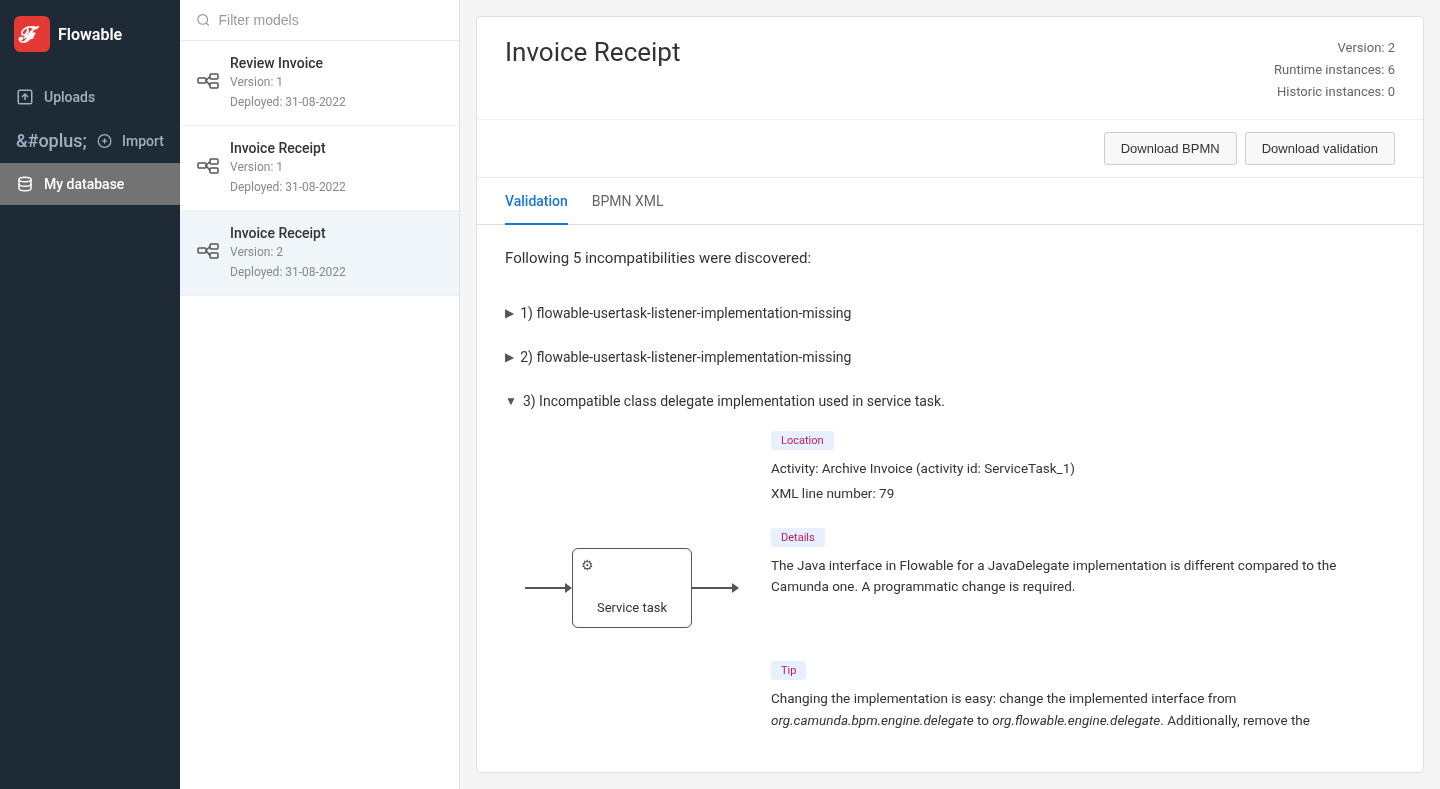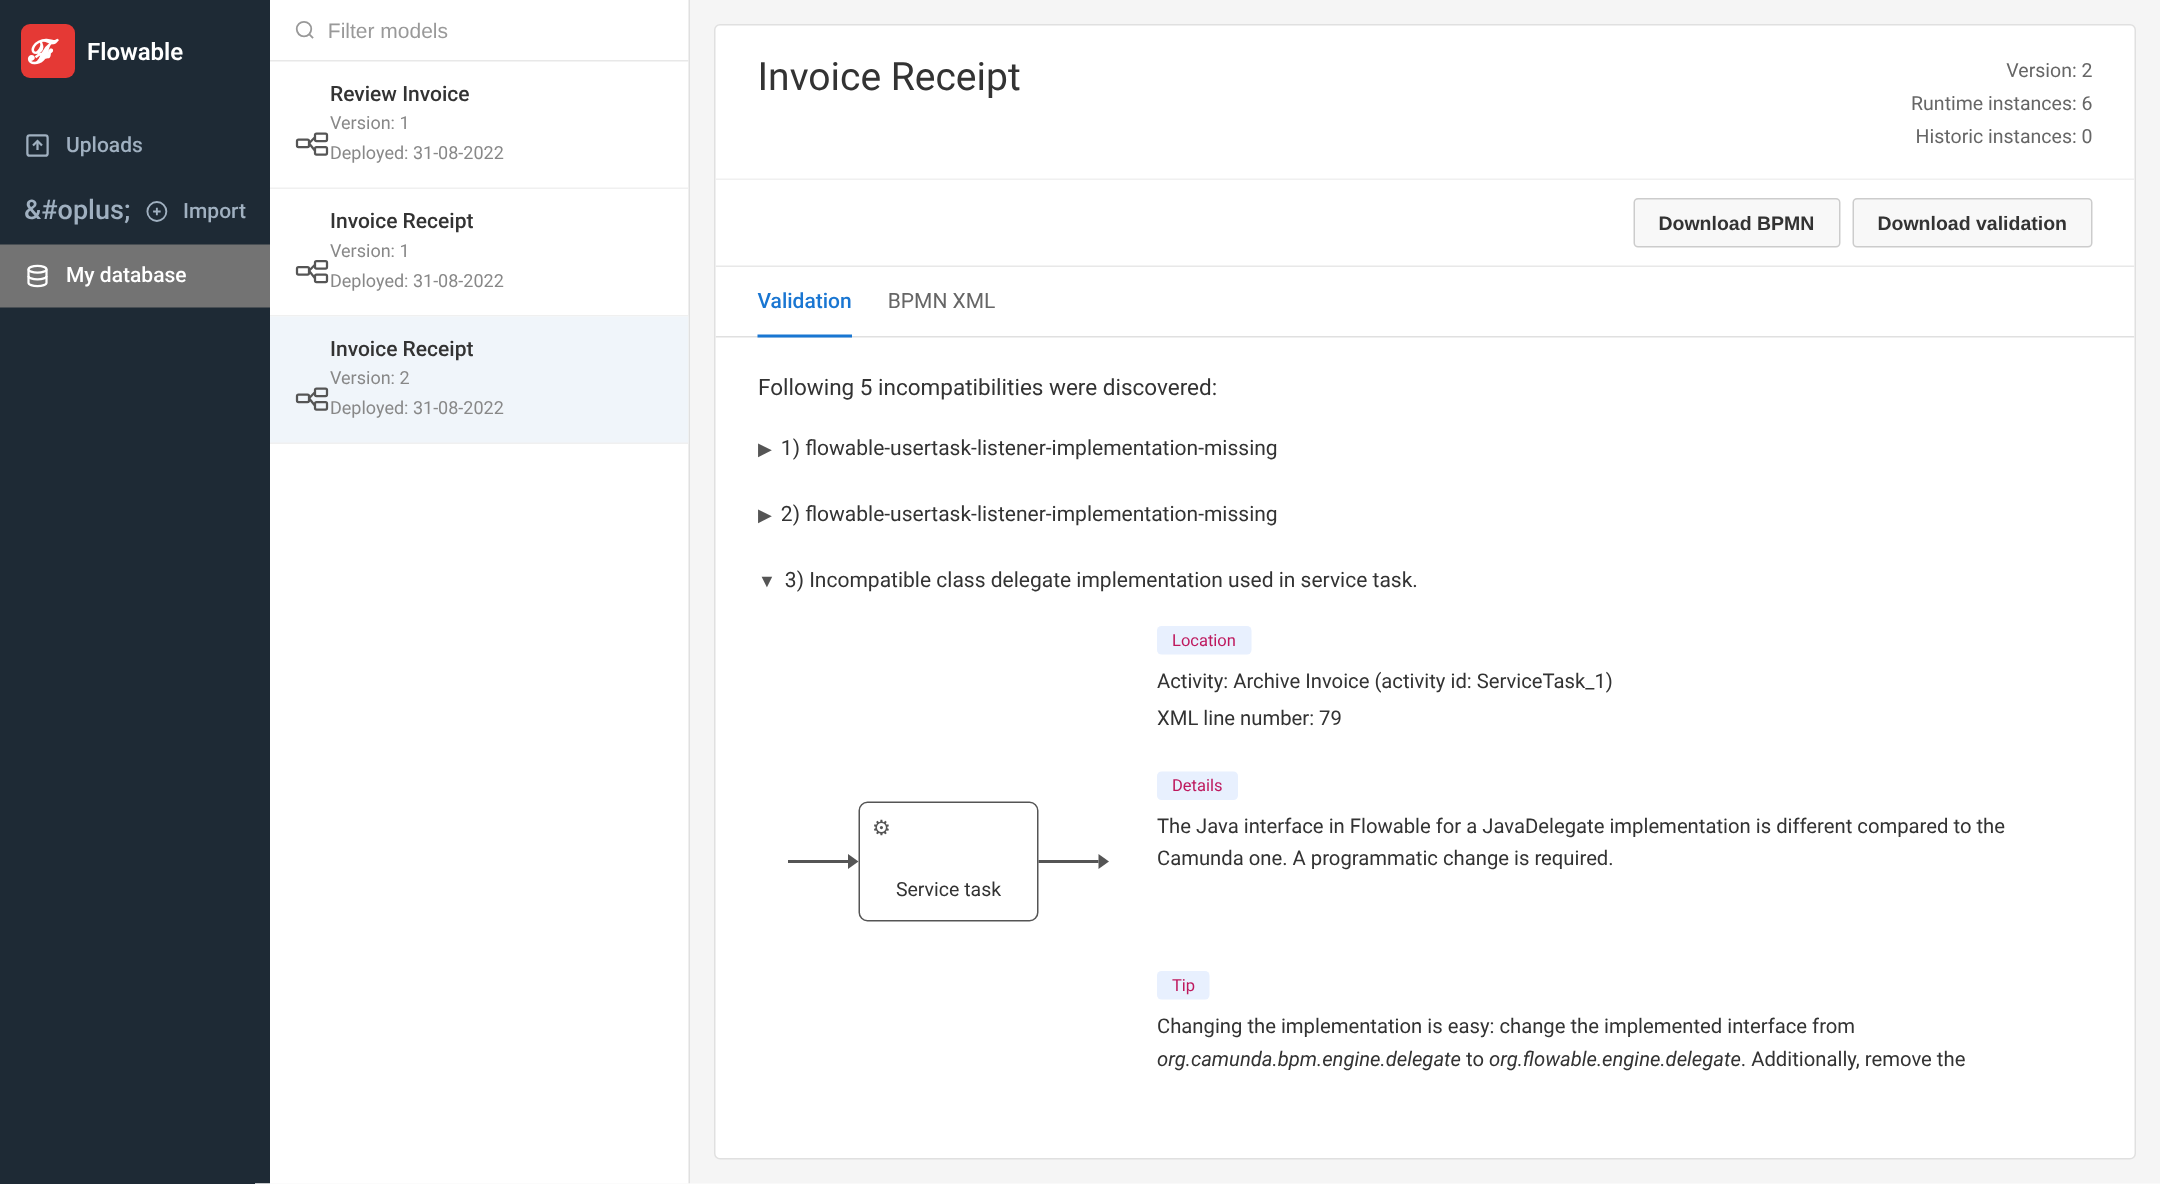--- a/index.html
+++ b/index.html
@@ -71,22 +71,22 @@
     .search-bar input::placeholder { color: #999; }
     .model-list {
       flex: 1;
       overflow-y: auto;
     }
     .model-item {
       padding: 14px 16px;
       border-bottom: 1px solid #f0f0f0;
       cursor: pointer;
       display: flex;
-      align-items: flex-end;
-      gap: 0;
+      align-items: center;
+      gap: 10px;
     }
     .model-item.active { background: #f0f5fa; }
     .model-item-icon {
       width: 24px;
       height: 24px;
       flex-shrink: 0;
       margin-top: 2px;
     }
     .model-item-info { flex: 1; }
     .model-item-name { font-size: 14px; font-weight: 500; color: #333; }
@@ -137,21 +137,20 @@
       border-bottom: 1px solid #e8e8e8;
     }
     .btn {
       padding: 8px 16px;
       font-size: 13px;
       border: 1px solid #ccc;
       background: #f8f8f8;
       cursor: pointer;
       border-radius: 3px;
       color: #333;
-      font-weight: bold;
     }
 
     
     .tabs-bar {
       display: flex;
       padding: 0 28px;
       border-bottom: 1px solid #e0e0e0;
     }
     .tab {
       padding: 14px 0;
@@ -172,21 +171,21 @@
 
     
     .validation-content {
       padding: 24px 28px;
       overflow-y: auto;
       flex: 1;
     }
     .incompatibilities-summary {
       font-size: 15px;
       color: #333;
-      margin-bottom: 20px;
+      margin-bottom: 34px;
     }
     .issue-item {
       margin-bottom: 20px;
     }
     .issue-header {
       display: flex;
       align-items: center;
       gap: 6px;
       font-size: 14px;
       color: #333;

